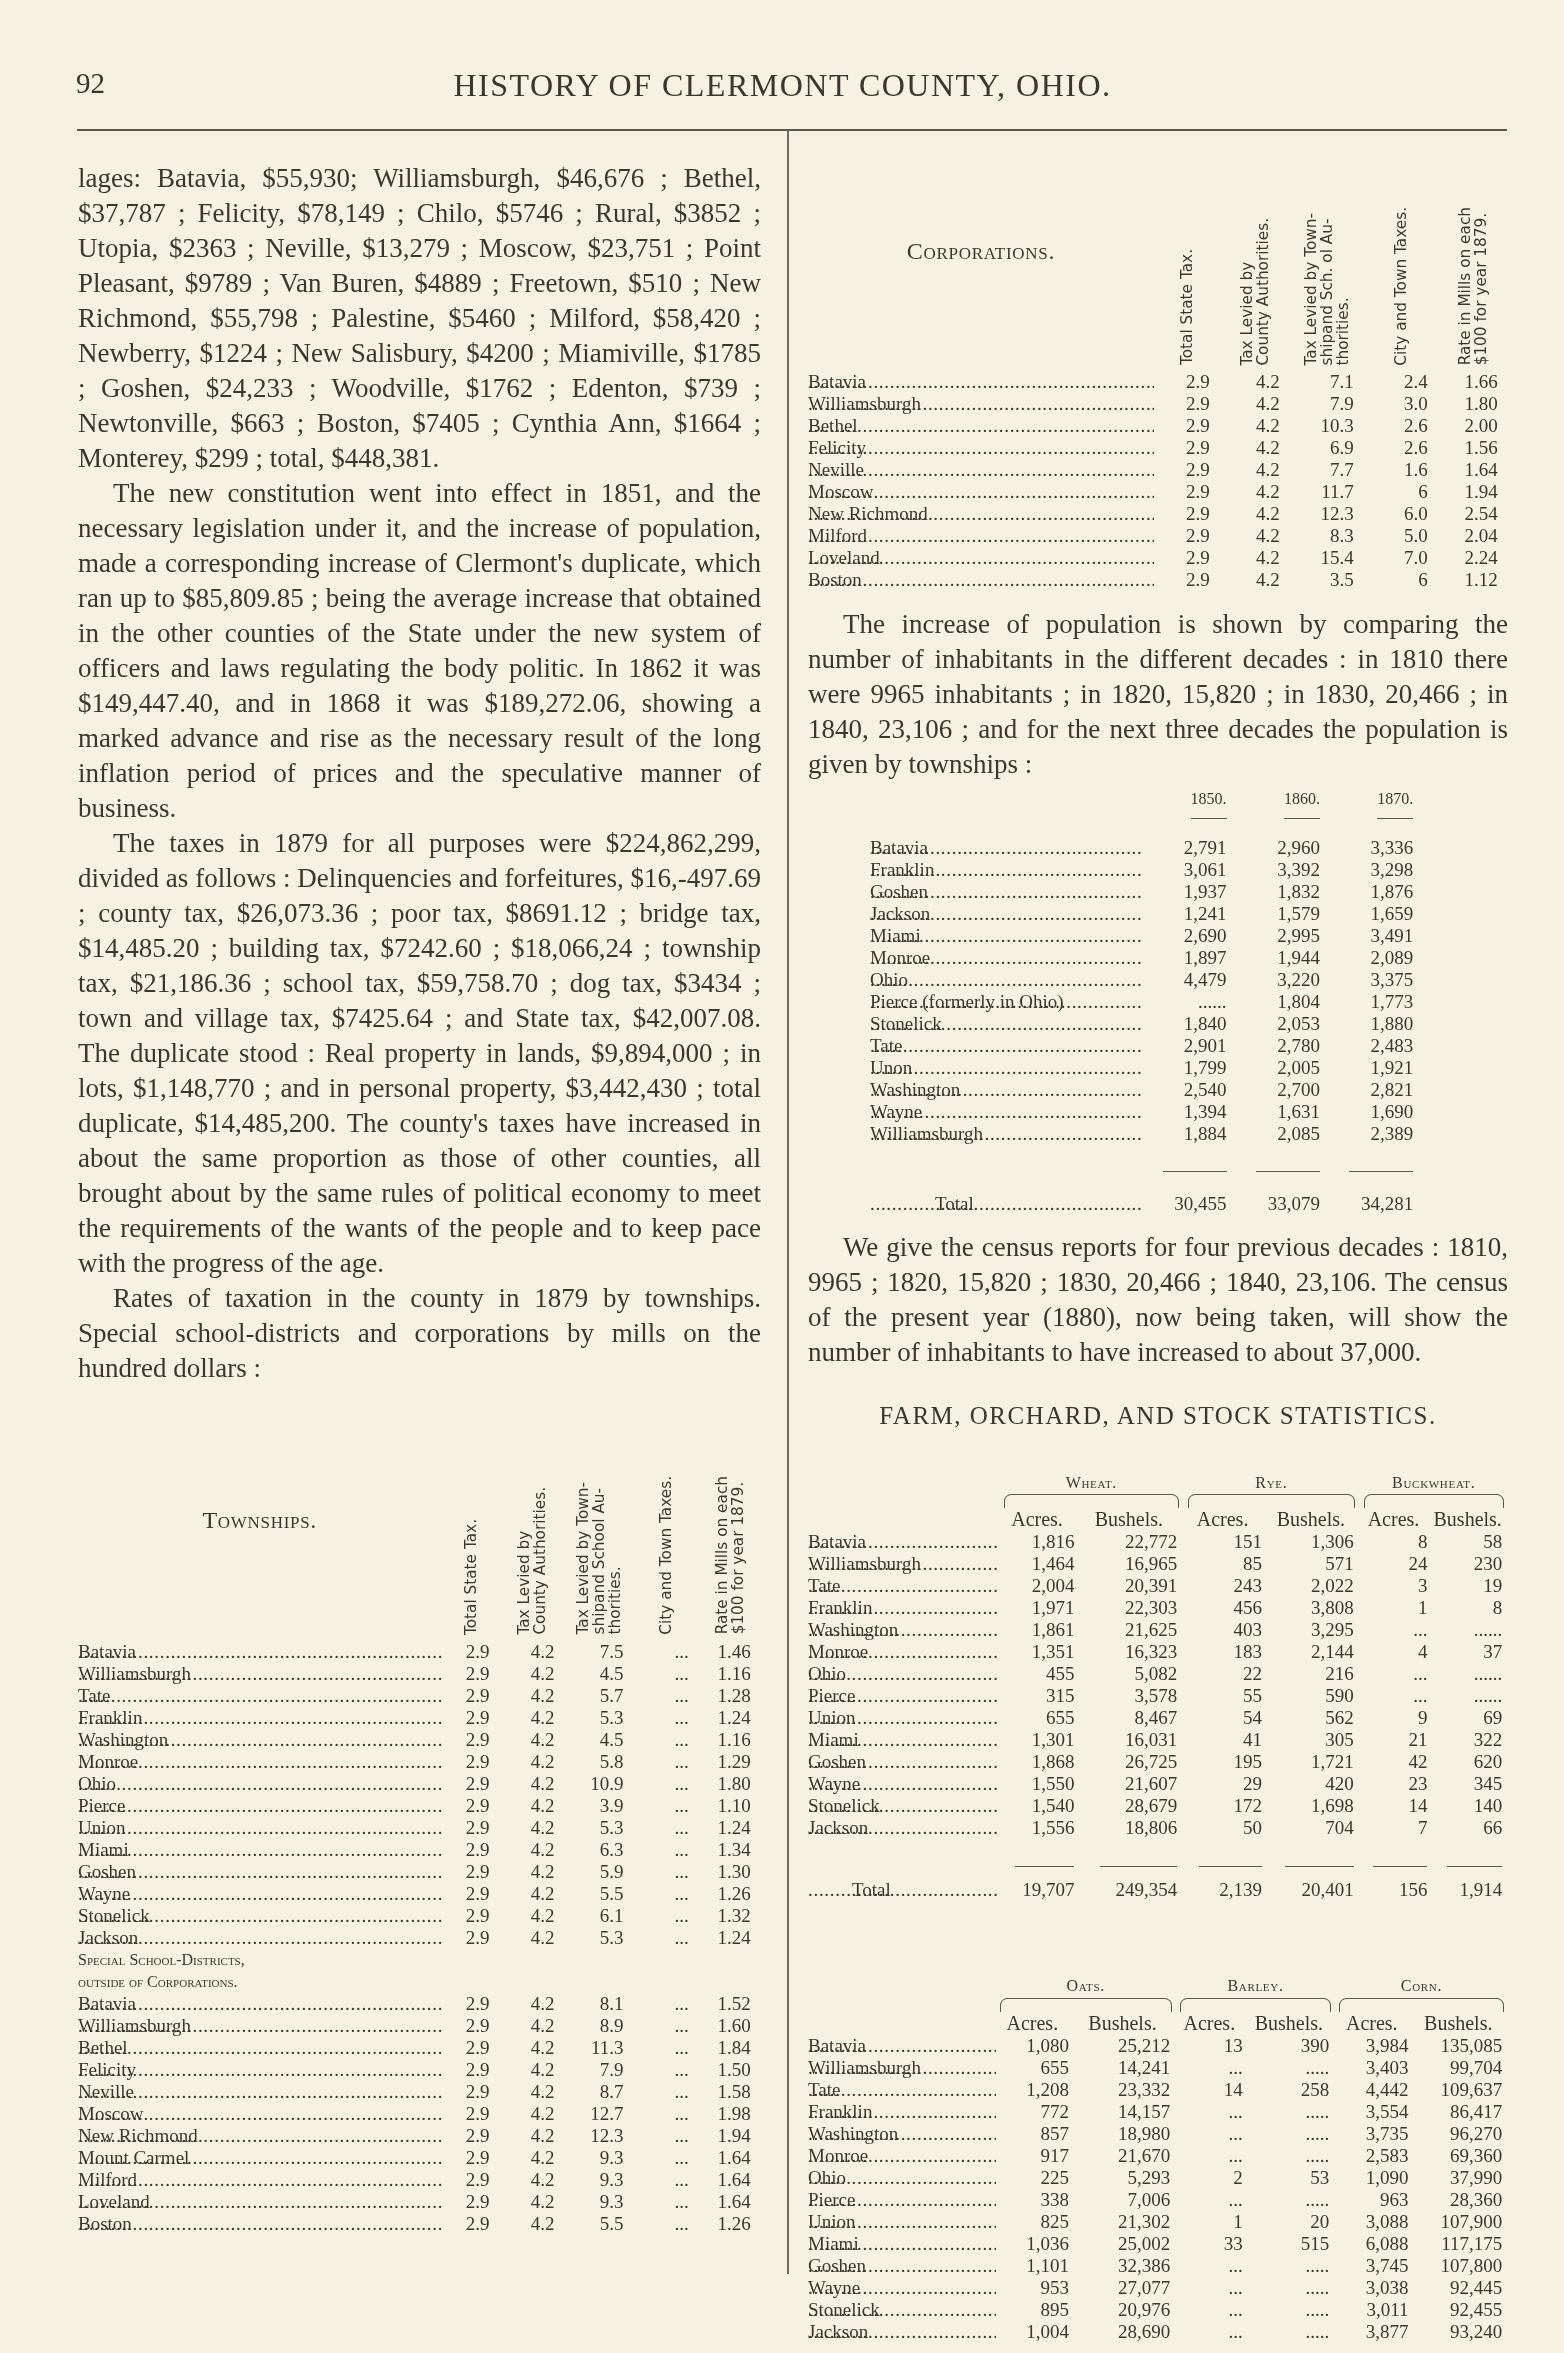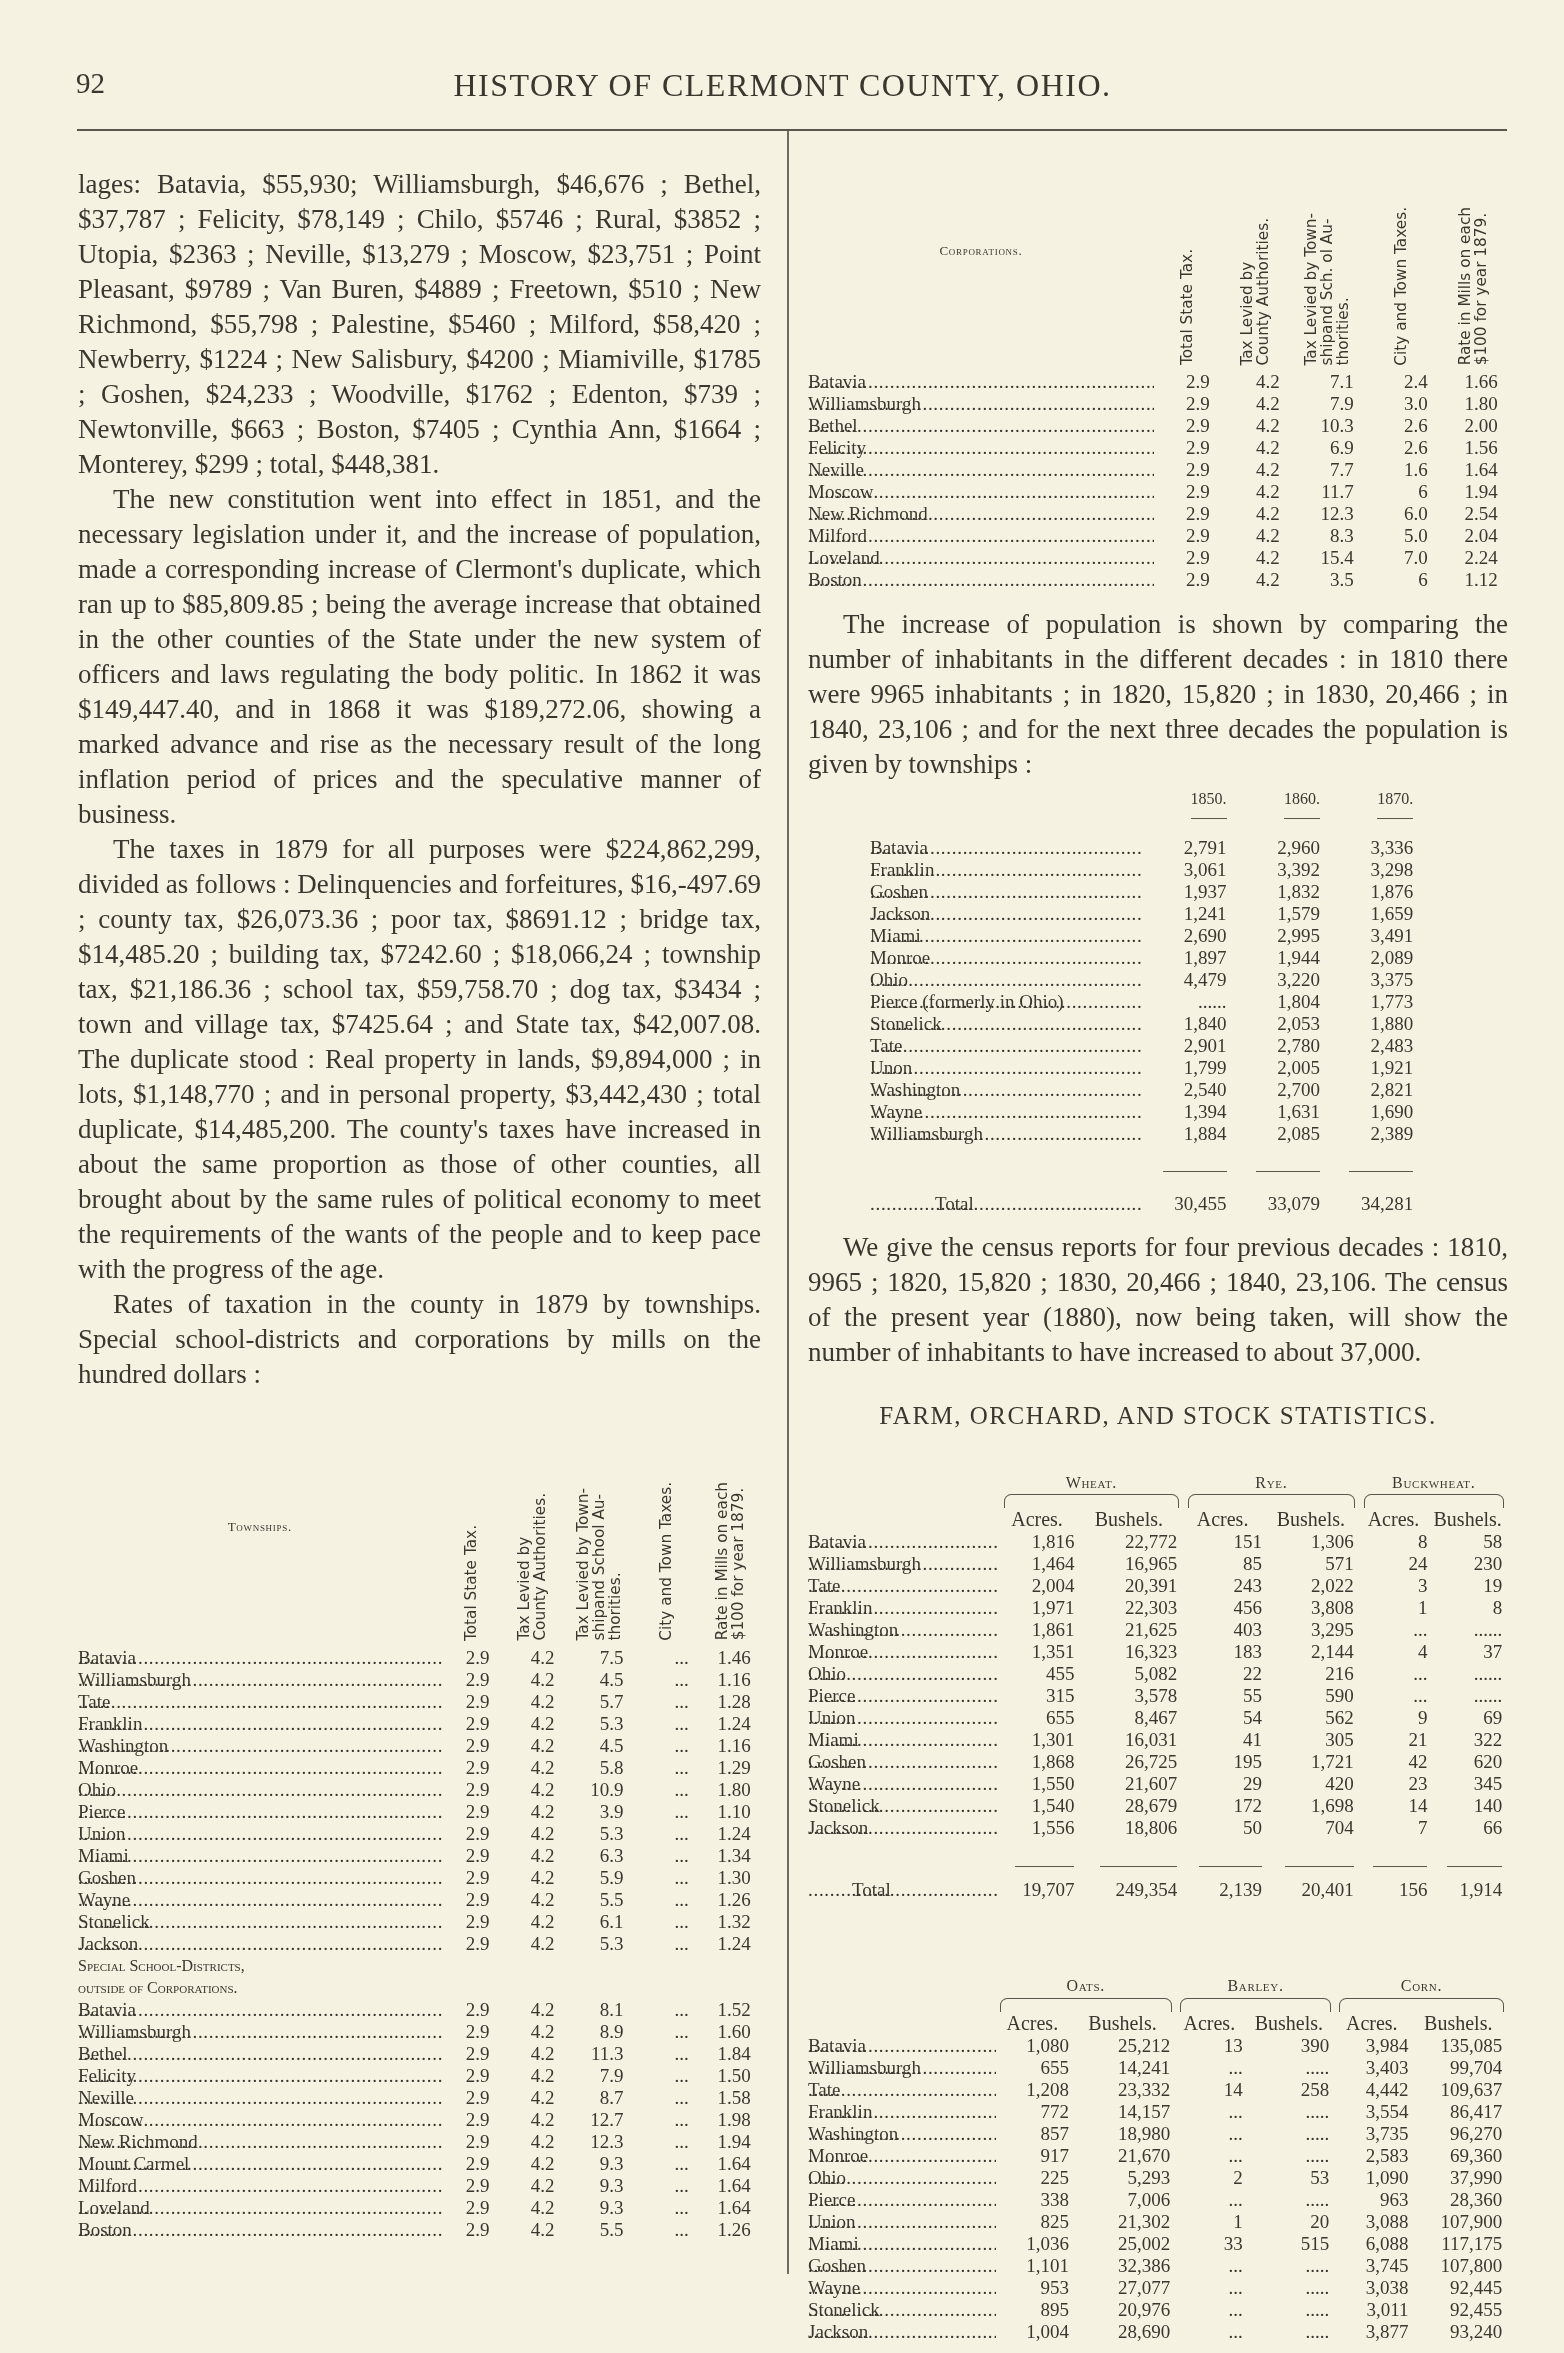--- a/index.html
+++ b/index.html
@@ -9,39 +9,39 @@
     font-family:"Liberation Serif","DejaVu Serif",serif;
     color:#3a372e;
     position:relative;
   }
   .page-num { position:absolute; left:76px; top:67px; font-size:29px; }
   .running-head { position:absolute; left:0; width:1565px; top:67px; text-align:center; font-size:32px; letter-spacing:1.5px; }
   .head-rule { position:absolute; left:77px; top:129px; width:1430px; height:2.2px; background:#5a574c; }
   .col-divider { position:absolute; left:787px; top:131px; width:2.2px; height:2143px; background:#6e6b60; }
 
   .col { position:absolute; }
-  .col-left { left:78px; top:167px; width:683px; }
+  .col-left { left:78px; top:161px; width:683px; }
   .col-right { left:808px; top:131px; width:700px; }
 
   p.body { margin:0; font-size:27px; line-height:35px; text-align:justify; }
   p.body.indent { text-indent:35px; }
 
   
   table { border-collapse:collapse; }
   .tax-table { width:100%; font-size:19px; }
   .tax-table th { font-weight:normal; vertical-align:bottom; padding:0; }
   .tax-table td { padding:0; height:22px; line-height:22px; }
   .tax-table td.num { text-align:right; padding-right:10.2px; }
   .vhead { height:240px; position:relative; }
   .vhead span {
     position:absolute; bottom:5.8px; left:50%;
     writing-mode:vertical-rl; transform:translateX(-50%) rotate(180deg);
     font-family:"DejaVu Sans","Liberation Sans",sans-serif; font-size:15.3px; line-height:16px; white-space:pre; text-align:left;
   }
-  .sc { font-variant:small-caps; letter-spacing:0.7px; font-size:13px; }
+  .sc { font-variant:small-caps; letter-spacing:0.7px; font-size:24px; }
   .leader { position:relative; }
   .leader::after {
     content:"................................................................................................................";
     position:absolute; left:0; right:0; overflow:hidden; white-space:nowrap; z-index:0; letter-spacing:0.7px;
   }
   .leader .lbl { position:relative; z-index:1; }
 
   .sub-heading { font-variant:small-caps; font-size:16px; line-height:19px; padding-top:19px; padding-bottom:22px; }
 
   

